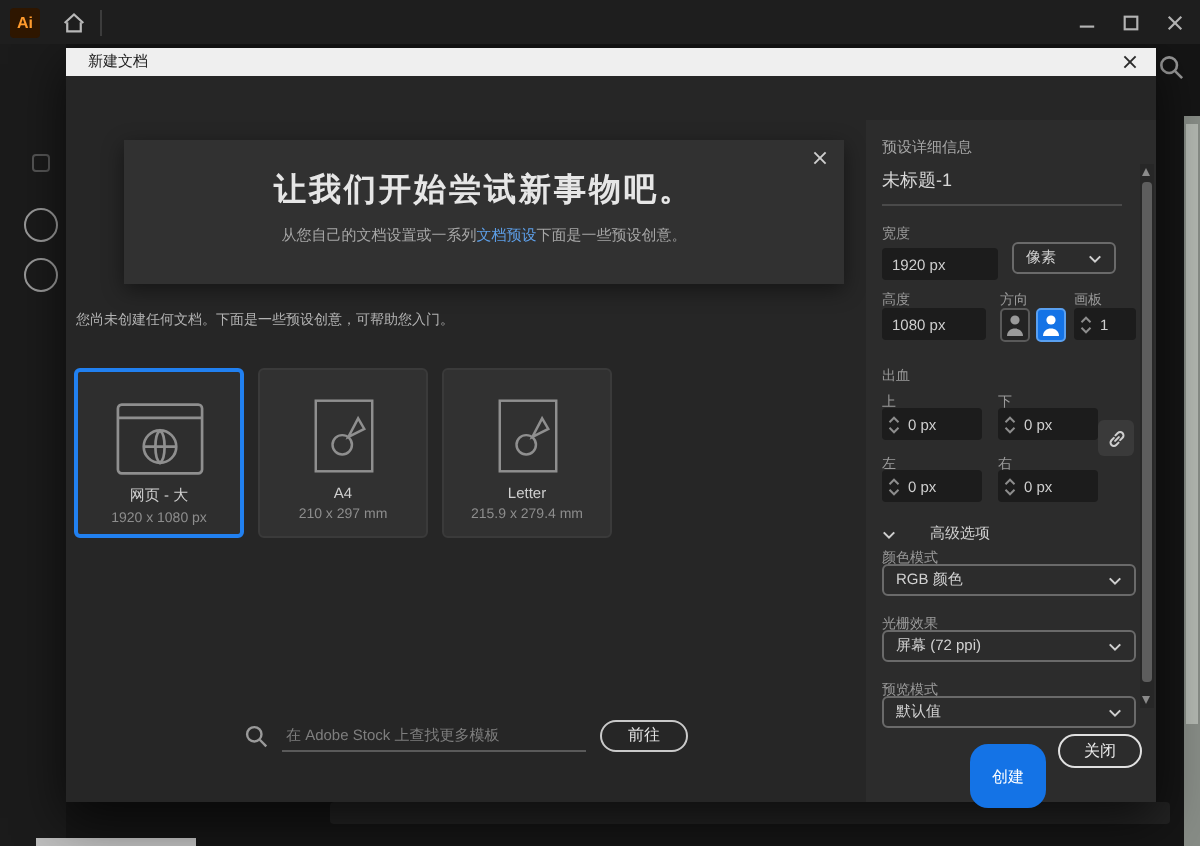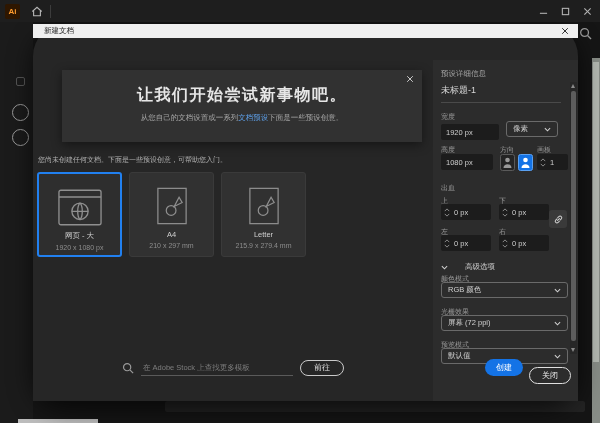--- a/index.html
+++ b/index.html
@@ -25,21 +25,21 @@
   .bg-sliver{position:absolute;left:0;top:22px;width:33px;height:401px;background:#1b1b1b;}
   .bg-sq{position:absolute;left:16px;top:77px;width:9px;height:9px;border:1px solid #555;border-radius:2px;}
   .bg-circle{position:absolute;left:12px;width:17px;height:17px;border:1px solid #9a9a9a;border-radius:50%;}
   .bg-strip{position:absolute;left:165px;top:401px;width:420px;height:11px;background:#232323;border-radius:2px;}
   .taskbar-sliver{position:absolute;left:18px;top:419px;width:80px;height:4px;background:#bdbdbd;}
   .app-scrollbar{position:absolute;left:592px;top:58px;width:8px;height:365px;background:#878c86;}
   .app-scrollbar .thumb{position:absolute;left:1px;top:4px;width:6px;height:300px;background:#b2b7b0;}
   .app-search{position:absolute;left:579px;top:27px;color:#9a9a9a;}
 
   
-  .dialog{position:absolute;left:33px;top:24px;width:545px;height:377px;background:#262626;box-shadow:0 8px 24px rgba(0,0,0,.65);z-index:4;border-radius:32px;}
+  .dialog{position:absolute;left:33px;top:24px;width:545px;height:377px;background:#262626;box-shadow:0 8px 24px rgba(0,0,0,.65);z-index:4;}
   .dlg-header{position:absolute;left:0;top:0;width:545px;height:14px;background:#efefef;display:flex;align-items:center;}
   .dlg-title{font-size:7.5px;color:#1b1b1b;margin-left:11px;}
   .dlg-close{margin-left:auto;margin-right:9px;color:#2a2a2a;cursor:default;}
   .tabsrow{position:absolute;left:0;top:14px;width:545px;height:22px;background:#2f2f2f;border-bottom:1px solid #1a1a1a;
     display:flex;align-items:stretch;padding-left:6px;}
   .tab{display:flex;align-items:center;gap:3px;padding:0 7px;font-size:8.5px;color:#9b9b9b;white-space:nowrap;}
   .tab.active{color:#f0f0f0;font-weight:bold;border-bottom:2px solid #efefef;}
   .tab .clock{color:#f0f0f0;}
 
   .body-left{position:absolute;left:0;top:36px;width:400px;height:341px;background:#262626;}
@@ -47,21 +47,21 @@
   
   .overlay{position:absolute;left:29px;top:10px;width:360px;height:72px;background:#313131;box-shadow:0 3px 10px rgba(0,0,0,.45);}
   .overlay-close{position:absolute;right:8px;top:5px;color:#cfcfcf;}
   .overlay-heading{margin-top:15px;text-align:center;font-size:16px;font-weight:bold;color:#e6e6e6;letter-spacing:1.5px;}
   .overlay-sub{margin-top:7px;text-align:center;font-size:7.5px;color:#a6a6a6;}
   .overlay-sub .lnk{color:#5d9fe8;}
 
   .empty-hint{position:absolute;left:5px;top:95px;font-size:7px;color:#b3b3b3;}
 
   
-  .cards{position:absolute;left:4px;top:112px;display:flex;gap:7px;}
+  .cards{position:absolute;left:4px;top:124px;display:flex;gap:7px;}
   .card{width:85px;height:85px;background:#313131;border:1px solid #3a3a3a;border-radius:3px;
     display:flex;flex-direction:column;align-items:center;}
   .card.selected{border:2px solid #2180f0;background:#2e2e2e;}
   .card-icon{margin-top:13px;height:40px;color:#8f8f8f;display:flex;align-items:center;}
   .card-name{font-size:7.5px;color:#cfcfcf;margin-top:4px;}
   .card-size{font-size:7px;color:#8d8d8d;margin-top:3px;}
 
   
   .stockrow{position:absolute;left:0;top:300px;width:400px;display:flex;align-items:center;justify-content:center;gap:7px;}
   .stock-icon{color:#9a9a9a;}
@@ -81,21 +81,21 @@
     display:flex;align-items:center;padding-left:5px;}
   .stepfield{position:absolute;height:16px;background:#1c1c1c;border-radius:2px;color:#cfcfcf;font-size:7.5px;
     display:flex;align-items:center;gap:4px;padding-left:3px;}
   .steppers{display:flex;flex-direction:column;gap:1px;color:#8d8d8d;}
   .dropdown{position:absolute;height:16px;border:1px solid #6a6a6a;border-radius:3px;color:#d2d2d2;font-size:7.5px;
     display:flex;align-items:center;justify-content:space-between;padding:0 6px;background:transparent;}
   .orient{position:absolute;width:15px;height:17px;border-radius:2px;}
   .linkbtn{position:absolute;left:116px;top:150px;width:18px;height:18px;background:#3a3a3a;border-radius:3px;
     display:flex;align-items:center;justify-content:center;color:#cfcfcf;}
   .adv{position:absolute;left:8px;top:202px;color:#cfcfcf;font-size:7.5px;display:flex;align-items:center;gap:17px;}
-  .btn-create{position:absolute;left:52px;top:299px;width:38px;height:17px;background:#1473e6;border:none;border-radius:9px;
+  .btn-create{position:absolute;left:52px;top:312px;width:38px;height:32px;background:#1473e6;border:none;border-radius:9px;
     color:#fff;font-size:8px;font-family:"Liberation Sans",sans-serif;}
   .btn-close{position:absolute;left:96px;top:307px;width:42px;height:17px;background:transparent;border:1px solid #e0e0e0;
     border-radius:9px;color:#ececec;font-size:8px;font-family:"Liberation Sans",sans-serif;}
   .p-scroll{position:absolute;left:137px;top:22px;width:7px;height:272px;background:#272727;}
   .p-scroll .arr{position:absolute;left:1px;width:0;height:0;border-left:2.5px solid transparent;border-right:2.5px solid transparent;}
   .p-scroll .arr.up{top:2px;border-bottom:4px solid #8a8a8a;}
   .p-scroll .arr.down{bottom:2px;border-top:4px solid #8a8a8a;}
   .p-scroll .thumb{position:absolute;left:1px;top:9px;width:5px;height:250px;background:#5d5d5d;border-radius:2px;}
 </style>
 </head>

